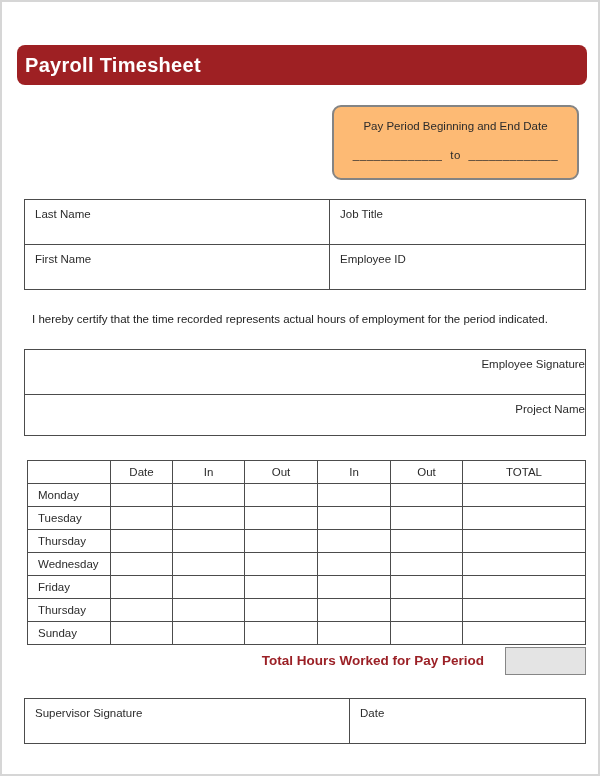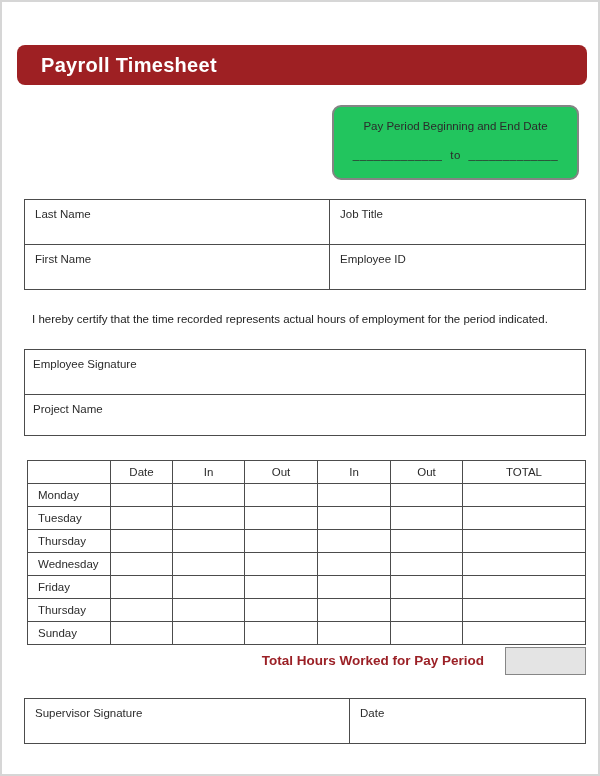--- a/index.html
+++ b/index.html
@@ -8,30 +8,30 @@
 
   .page {
     position:relative; width:600px; height:776px;
     background:#ffffff; border:2px solid #d6d6d6; overflow:hidden;
   }
 
   
   .banner {
     position:absolute; left:15px; top:43px; width:570px; height:40px;
     background:#9e2023; border-radius:8px;
-    display:flex; align-items:center; padding-left:24px;
+    display:flex; align-items:center; padding-left:8px;
   }
   .banner .title {
     color:#ffffff; font-weight:bold; font-size:20px; letter-spacing:.3px;
   }
 
   
   .pp-box {
     position:absolute; left:330px; top:103px; width:247px; height:75px;
-    background:#22c55e; border:2px solid #848484; border-radius:9px;
+    background:#fdba74; border:2px solid #848484; border-radius:9px;
     text-align:center; color:#2b2b2b; font-size:11.5px;
   }
   .pp-box .pp-label { margin-top:13px; }
   .pp-box .pp-blanks { margin-top:17px; letter-spacing:.5px; }
   .pp-box .pp-blanks span { margin:12px 2px; }
 
   table { border-collapse:collapse; table-layout:fixed;border-radius:11px; }
   td, th { border:1.5px solid #4c4c4c; color:#2b2b2b; font-size:11.5px; font-weight:normal; }
 
   
@@ -39,21 +39,21 @@
   .info-table td { height:45px; padding:8px 0 0 10px; vertical-align:top; }
 
   
   .certification {
     position:absolute; left:30px; top:311px; width:545px;
     font-size:11.5px; color:#222222;
   }
 
   
   .sig-table { position:absolute; left:22px; top:347px; width:562px; }
-  .sig-table td { padding:8px 0 0 8px; vertical-align:top; }
+  .sig-table td { padding:8px 0 0 16px; vertical-align:top;text-align:right; }
   .sig-table .r1 td { height:45px; }
   .sig-table .r2 td { height:41px; }
 
   
   .week-table { position:absolute; left:25px; top:458px; width:558px; }
   .week-table th { height:23px; text-align:center; vertical-align:middle; }
   .week-table td { height:23px; vertical-align:middle; }
   .week-table td.day { padding-left:10px; }
 
   

